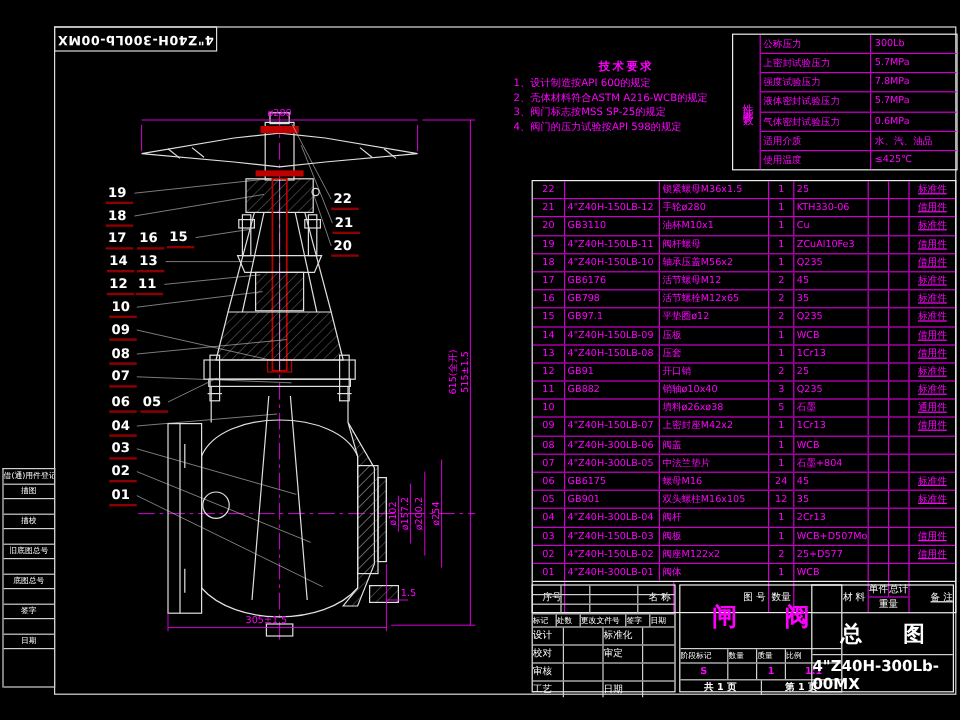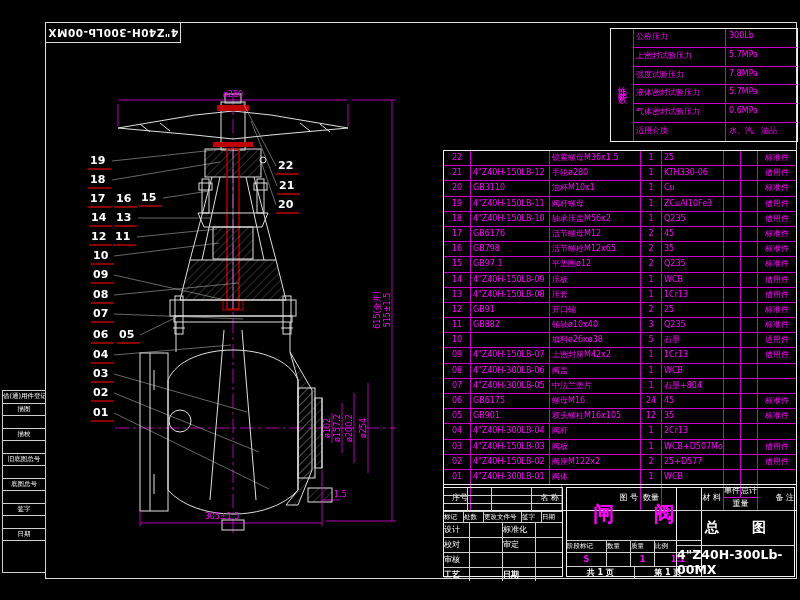--- a/index.html
+++ b/index.html
@@ -21,21 +21,21 @@
   #perf .rows{flex:1;display:flex;flex-direction:column;}
   #perf .prow{flex:1;display:flex;border-bottom:1px solid #cc00cc;color:#ff00ff;font-size:8px;}
   #perf .prow:last-child{border-bottom:none;}
   #perf .pl{width:88px;border-right:1px solid #cc00cc;padding:2px 1px 0 2px;white-space:nowrap;overflow:hidden;}
   #perf .pv{flex:1;padding:2px 1px 0 3px;white-space:nowrap;overflow:hidden;}
   
   #parts{left:443px;top:150px;width:352px;border:1px solid #eee;}
   .pt-row{display:flex;height:14.2px;border-top:1px solid #cc00cc;color:#ff00ff;font-size:8px;line-height:14px;}
   .pt-row:first-child{border-top:none;}
   .pt-c{border-right:1px solid #cc00cc;padding:0 2px;white-space:nowrap;overflow:hidden;box-sizing:border-box;}
-  .pt-c:last-child{border-right:none;}
+  .pt-c:last-child{border-right:none;text-decoration:underline;}
   .w-seq{width:27px;text-align:center;}
   .w-dwg{width:79px;}
   .w-name{width:91px;}
   .w-qty{width:21px;text-align:center;}
   .w-mat{width:62px;}
   .w-u{width:17px;}
   .w-t{width:17px;}
   .w-rem{width:38px;text-align:center;}
   #parts-head{display:flex;height:25px;border-top:1px solid #eee;color:#fff;font-size:8px;}
   #parts-head .pt-c{line-height:25px;text-align:right;}
@@ -47,21 +47,21 @@
   
   .tb{border:1px solid #eee;box-sizing:border-box;color:#fff;font-size:8px;}
   #tb-left{left:443px;top:487px;width:120px;height:90px;}
   #tb-mid{left:566px;top:487px;width:136px;height:90px;}
   #tb-right{left:676px;top:487px;width:119px;height:90px;}
   .tb-grid-row{display:flex;border-bottom:1px solid #cfcfcf;}
   .cell{border-right:1px solid #cfcfcf;box-sizing:border-box;overflow:hidden;white-space:nowrap;}
   #prod-title{height:52px;border-bottom:1px solid #cfcfcf;display:flex;align-items:center;justify-content:center;
      color:#ff00ff;font-size:21px;font-weight:bold;letter-spacing:16px;text-indent:16px;}
   #sheet-title{height:34px;border-bottom:1px solid #cfcfcf;display:flex;align-items:center;justify-content:center;
-     color:#fff;font-size:14px;font-weight:bold;letter-spacing:14px;text-indent:14px;}
+     color:#fff;font-size:18px;font-weight:bold;letter-spacing:14px;text-indent:14px;}
   #dwg-no{height:32px;display:flex;align-items:center;justify-content:center;color:#fff;
      font-size:12.5px;font-weight:bold;}
   
   #strip{left:2px;top:390px;width:42px;border:1px solid #cfcfcf;border-bottom:none;}
   .strip-row{height:11.5px;border-bottom:1px solid #cfcfcf;color:#fff;font-size:6.5px;
      text-align:center;line-height:11.5px;overflow:hidden;white-space:nowrap;}
   .strip-row.last{height:31px;}
   
   .balloon{position:absolute;color:#fff;font-size:11px;font-weight:bold;
      padding:0 6px 1px 2px;border-bottom:2px solid #8b0000;line-height:12px;}
@@ -208,20 +208,27 @@
       <div class="balloon" style="left: 117px; top: 329px;">05</div>
       <div class="balloon" style="left: 91px; top: 349px;">04</div>
       <div class="balloon" style="left: 91px; top: 368px;">03</div>
       <div class="balloon" style="left: 91px; top: 387px;">02</div>
       <div class="balloon" style="left: 91px; top: 407px;">01</div>
       <div class="balloon" style="left: 276px; top: 160px;">22</div>
       <div class="balloon" style="left: 277px; top: 180px;">21</div>
       <div class="balloon" style="left: 276px; top: 199px;">20</div>
     </div>
 
+  <div class="abs" id="techreq">
+    <div class="t">技术要求</div>
+    <div>1、设计制造按API 600的规定</div>
+    <div>2、壳体材料符合ASTM A216-WCB的规定</div>
+    <div>3、阀门标志按MSS SP-25的规定</div>
+    <div>4、阀门的压力试验按API 598的规定</div>
+  </div>
 
   <div class="abs" id="perf">
     <div class="cap">性能参数</div>
     <div class="rows" id="perf-rows">
         <div class="prow">
           <div class="pl">公称压力</div>
           <div class="pv">300Lb</div>
         </div>
         <div class="prow">
           <div class="pl">上密封试验压力</div>
@@ -235,20 +242,24 @@
           <div class="pl">液体密封试验压力</div>
           <div class="pv">5.7MPa</div>
         </div>
         <div class="prow">
           <div class="pl">气体密封试验压力</div>
           <div class="pv">0.6MPa</div>
         </div>
         <div class="prow">
           <div class="pl">适用介质</div>
           <div class="pv">水、汽、油品</div>
+        </div>
+        <div class="prow">
+          <div class="pl">使用温度</div>
+          <div class="pv">≤425℃</div>
         </div>
       </div>
   </div>
 
   <div class="abs" id="parts">
     <div id="parts-body">
         <div class="pt-row">
           <div class="pt-c w-seq">22</div>
           <div class="pt-c w-dwg"></div>
           <div class="pt-c w-name">锁紧螺母M36x1.5</div>
@@ -523,21 +534,21 @@
       <div class="cell" style="width:33px"></div>
       <div class="cell" style="width:33px">审定</div>
       <div class="cell" style="flex:1;border-right:none"></div>
     </div>
     <div class="tb-grid-row" style="height:14px;line-height:14px;">
       <div class="cell" style="width:26px">审核</div>
       <div class="cell" style="width:33px"></div>
       <div class="cell" style="width:33px"></div>
       <div class="cell" style="flex:1;border-right:none"></div>
     </div>
-    <div class="tb-grid-row" style="height:13px;line-height:13px;border-bottom:none;font-weight:bold;">
+    <div class="tb-grid-row" style="height:13px;line-height:13px;border-bottom:none;">
       <div class="cell" style="width:26px">工艺</div>
       <div class="cell" style="width:33px"></div>
       <div class="cell" style="width:33px">日期</div>
       <div class="cell" style="flex:1;border-right:none"></div>
     </div>
   </div>
 
   <div class="abs tb" id="tb-mid">
     <div id="prod-title">闸  阀</div>
     <div class="tb-grid-row" style="height:11px;line-height:11px;font-size:6.5px;">

